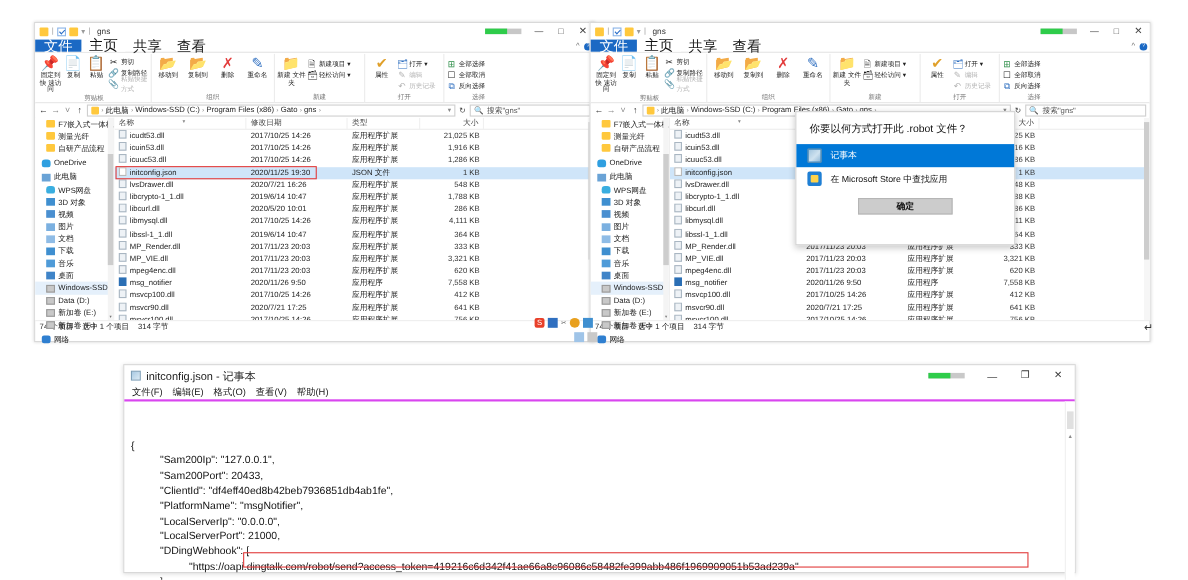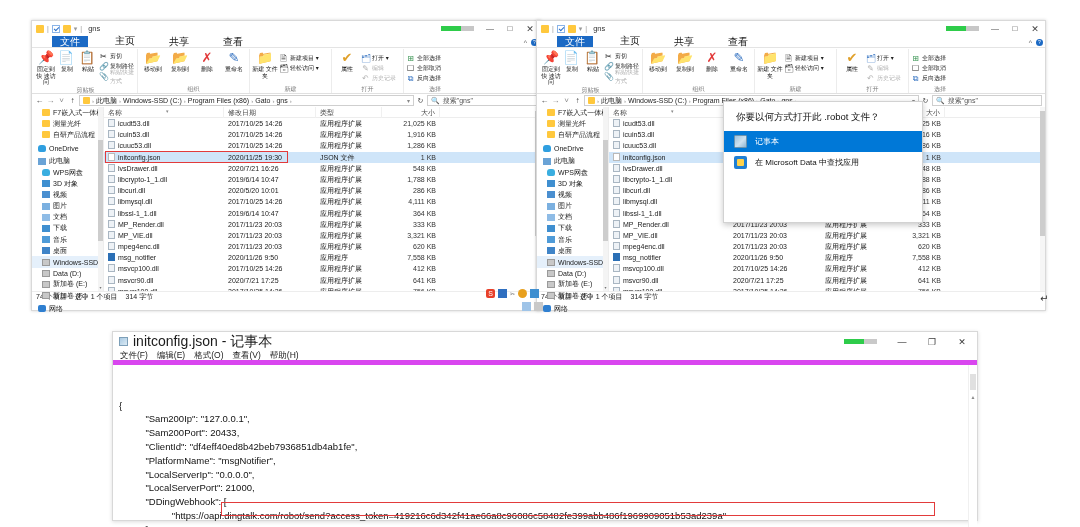--- a/index.html
+++ b/index.html
@@ -26,21 +26,21 @@
   .sep { color:#9a9a9a; font-size:7px; }
   .title-txt { font-size:7.5px; color:#333; margin-left:3px; }
   .tb-right { position:absolute; right:0; top:0; height:15px; display:flex; align-items:center; }
   .progress { width:33px; height:5px; background:#c7c7c7; margin-right:6px; position:relative; }
   .progress > i { position:absolute; left:0; top:0; bottom:0; width:60%; background:#2ecc4a; }
   .wbtn { width:20px; height:15px; display:flex; align-items:center; justify-content:center; font-size:8px; color:#444; }
   .wbtn.close { font-size:9px; }
 
   
   .ribbon-tabs { height:12px; display:flex; align-items:stretch; background:#fff; border-bottom:1px solid #e4e4e4; position:relative; }
-  .rtab { padding:0 7px; font-size:10px; display:flex; align-items:center; color:#222;margin-left:20px; }
+  .rtab { padding:0 7px; font-size:13px; display:flex; align-items:center; color:#222; }
   .rtab.file { background:#1b69c4; color:#fff; padding:0 8px; }
   .rtab.active { border-bottom:1px solid #fff; position:relative; top:0; color:#111; font-weight:normal; }
   .help-row { position:absolute; right:2px; top:0; height:12px; display:flex; align-items:center; gap:4px; }
   .chev { font-size:7px; color:#666; }
   .helpdot { width:7px;height:7px;border-radius:50%;background:#1b69c4;color:#fff;font-size:5px;display:flex;align-items:center;justify-content:center; }
 
   
   .ribbon { height:46px; background:#fff; border-bottom:1px solid #e0e0e0; display:flex; padding:1px 0 0 2px; }
   .rgroup { display:flex; flex-direction:column; border-right:1px solid #ececec; padding:0 2px; }
   .rgrow { flex:1; display:flex; align-items:flex-start; gap:1px; }
@@ -127,26 +127,26 @@
   .fb-s { background:#e8402a; border-radius:2px; color:#fff; font-size:7px; text-align:center; line-height:9px; }
   .fb-b { background:#2f6fc0; }
   .fb-c { background:#e8a01e; border-radius:50%; }
   .fb-d { background:#3f8fd0; }
   .fb-tiny { font-size:6px; color:#666; }
 
   
   .np { position:absolute; background:#fff; border:1px solid #d8d8d8; box-shadow:0 1px 4px rgba(0,0,0,.14); }
   .np-title { height:19px; display:flex; align-items:center; padding-left:6px; position:relative; }
   .np-ico { width:9px;height:9px;background:linear-gradient(135deg,#a9c9e2,#dcebf5); border:1px solid #7d9fb8; margin-right:5px; }
-  .np-ttxt { font-size:14px; color:#1a1a1a; }
+  .np-ttxt { font-size:10px; color:#1a1a1a; }
   .np-ctrl { position:absolute; right:0; top:0; height:19px; display:flex; align-items:center; }
   .np-prog { width:33px; height:5px; background:#c9c9c9; margin-right:10px; position:relative; }
   .np-prog > i { position:absolute; left:0;top:0;bottom:0; width:62%; background:#2ecc4a; }
   .np-btn { width:30px; height:19px; display:flex; align-items:center; justify-content:center; font-size:9px; color:#3a3a3a; }
-  .np-menu { height:14px; display:flex; align-items:center; gap:9px; padding-left:7px; font-size:8.5px; color:#1a1a1a; border-bottom:5px solid #d946ef; }
+  .np-menu { height:14px; display:flex; align-items:center; gap:9px; padding-left:7px; font-size:8.5px; color:#1a1a1a; border-bottom:2px solid #d946ef; }
   .np-body { position:relative; padding:6px 0 0 6px; font-size:9.5px; color:#111; line-height:13.8px; white-space:pre; font-family:"Liberation Sans","DejaVu Sans",sans-serif; }
   .np-scroll { position:absolute; right:0; top:0; bottom:0; width:9px; background:#fff; border-left:1px solid #f0f0f0; }
   .np-scroll .arrow { font-size:5px; color:#8a8a8a; text-align:center; line-height:9px; }
   .np-scroll .thumb { position:absolute; left:1px; right:1px; top:9px; height:16px; background:#e0e0e0; }
   .np-url-box { position:absolute; border:1px solid #e23b3b; pointer-events:none; }
 
   .cursor { position:absolute; font-size:10px; color:#333; }
 </style>
 </head>
 <body>
@@ -914,21 +914,24 @@
 </div>
 
 <div class="owd" style="left:723px; top:101px; width:200px; height:122px;">
   <div class="owd-title">你要以何方式打开此 .robot 文件？</div>
   <div class="owd-item sel">
     <span class="owd-ico ico-notepad"></span>
     <span>记事本</span>
   </div>
   <div class="owd-item">
     <span class="owd-ico ico-store"></span>
-    <span>在 Microsoft Data 中查找应用</span>
+    <span>在 Microsoft Store 中查找应用</span>
+  </div>
+  <div class="owd-btnrow">
+    <div class="owd-ok">确定</div>
   </div>
 </div>
 
 <div class="floatbar" style="left:486px; top:289px;">
   <span class="fb-i fb-s">S</span>
   <span class="fb-i fb-b"></span>
   <span class="fb-tiny">✂</span>
   <span class="fb-i fb-c"></span>
   <span class="fb-i fb-d"></span>
 </div>

